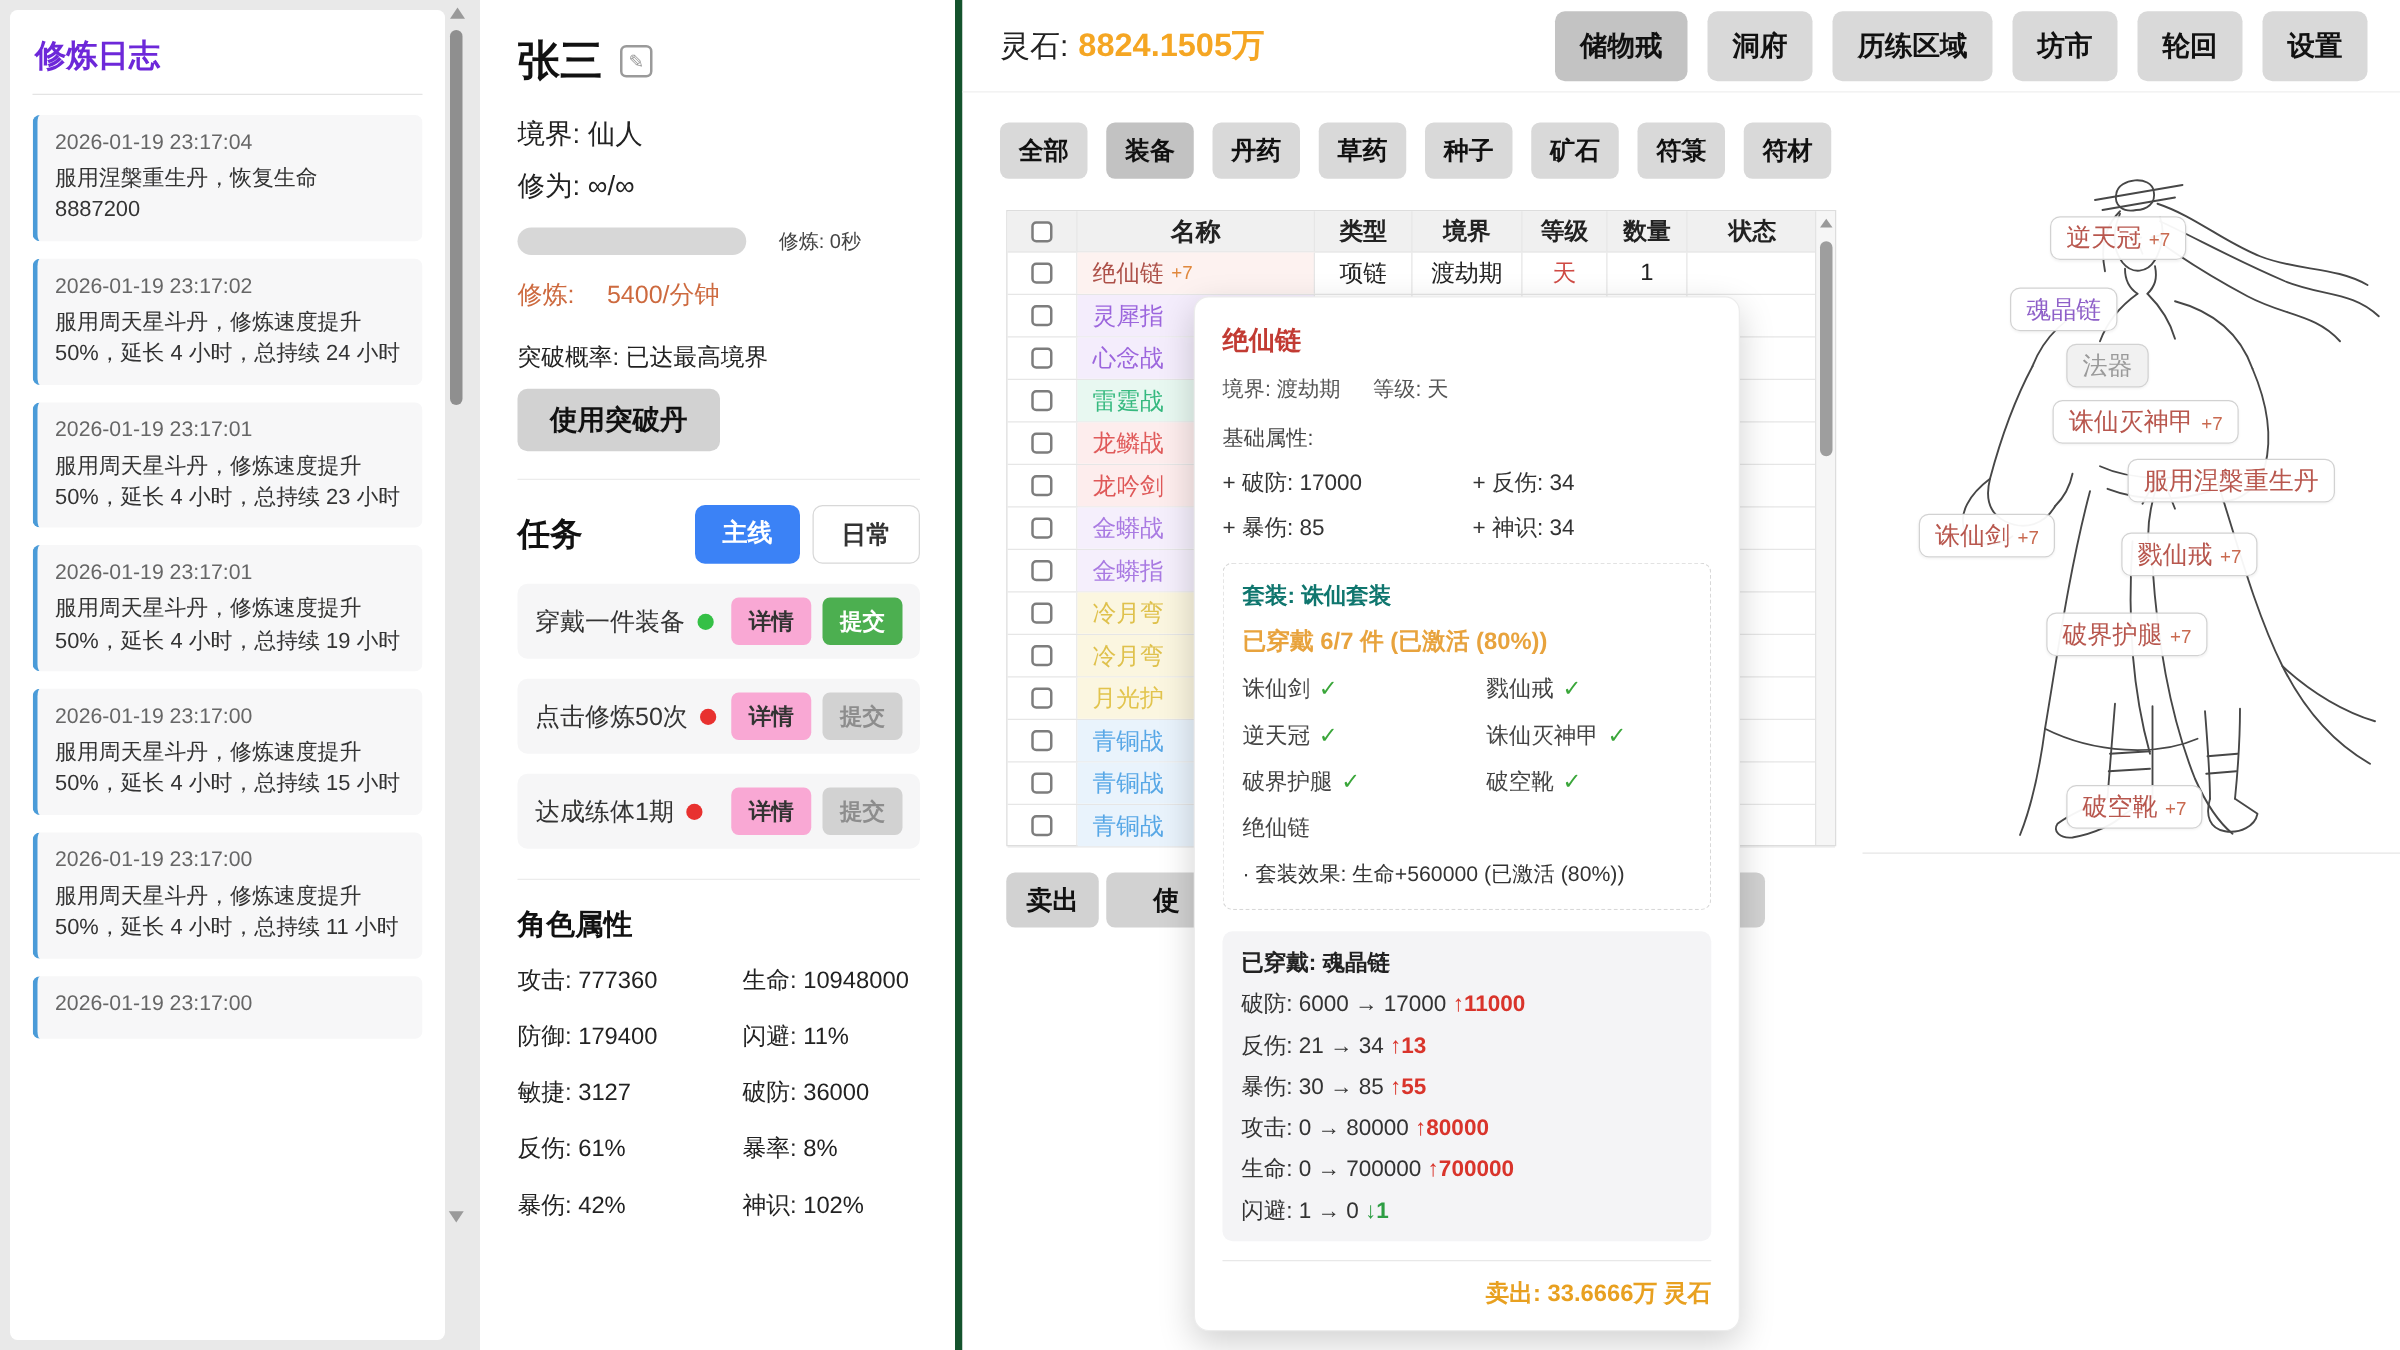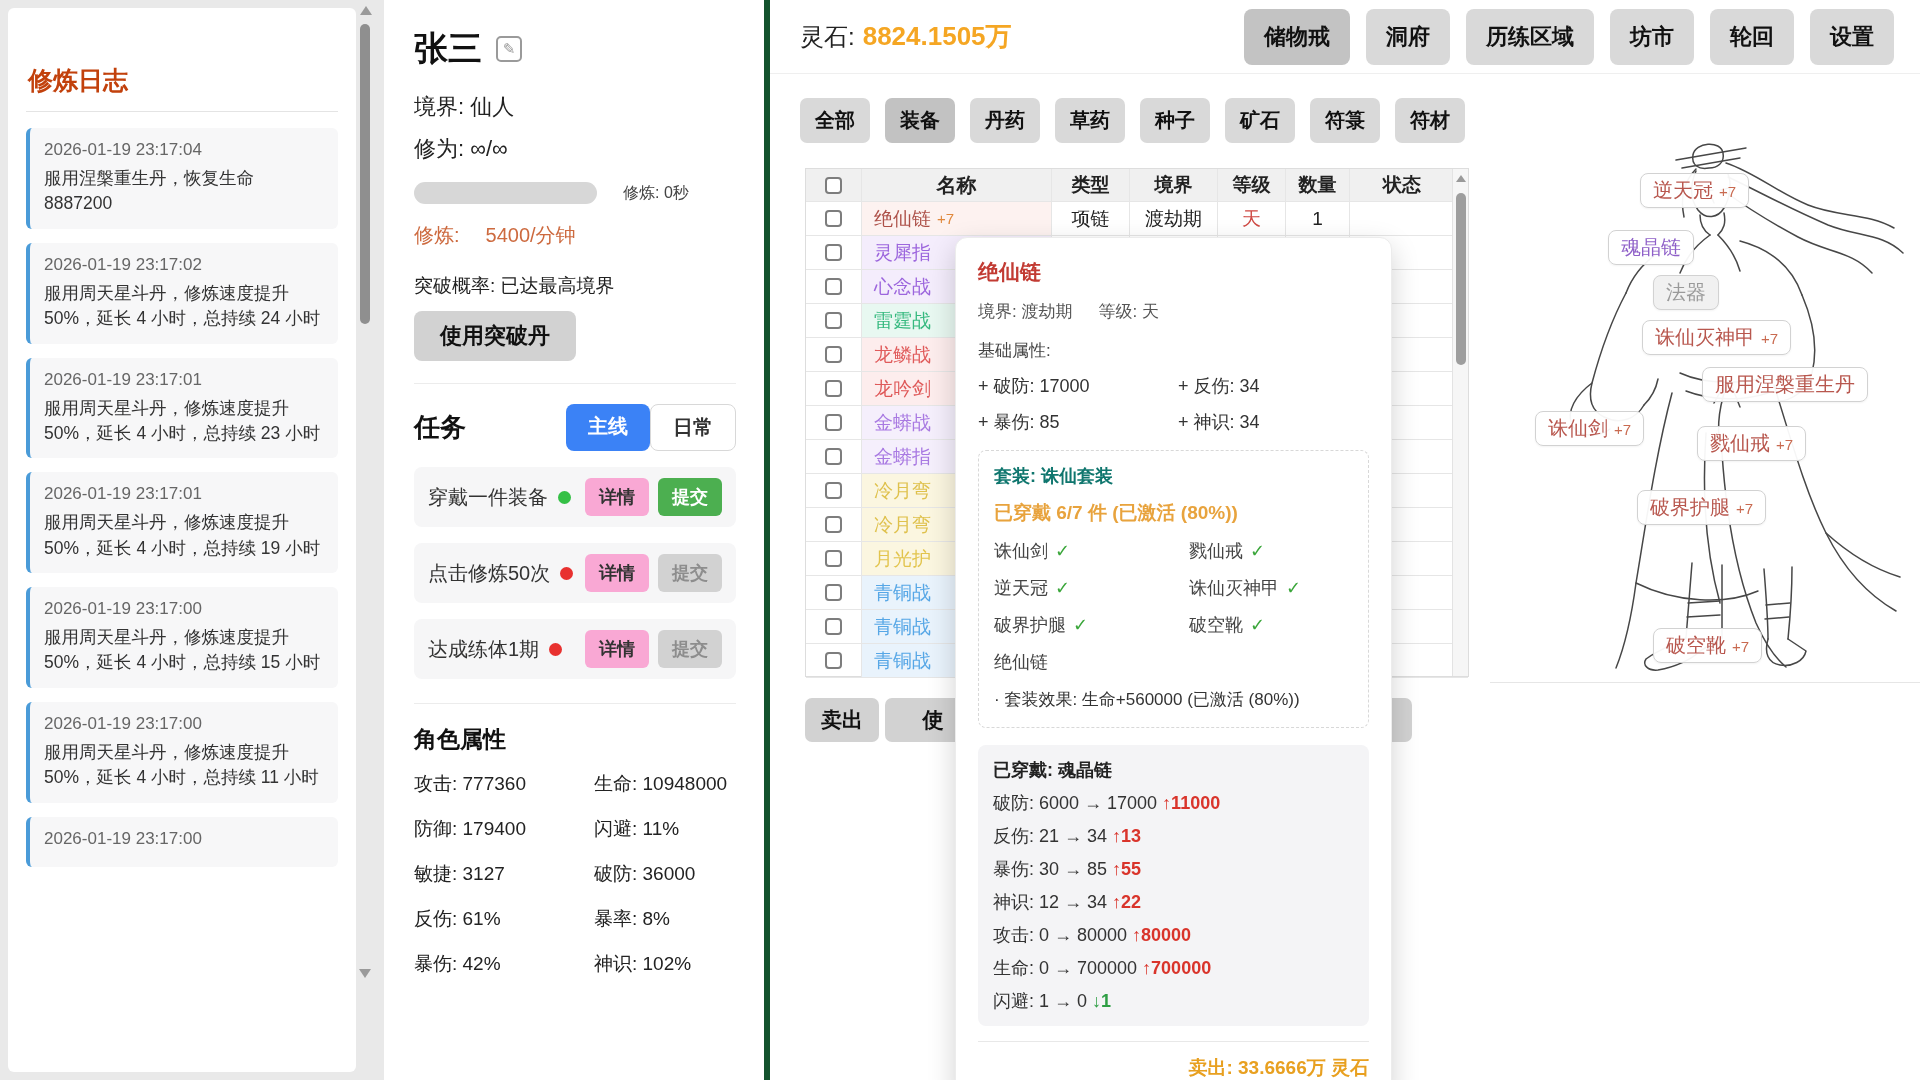--- a/index.html
+++ b/index.html
@@ -2,21 +2,21 @@
 <html><head>
 <meta charset="utf-8">
 <style>
   * { margin:0; padding:0; box-sizing:border-box; }
   html,body { width:1920px; height:1080px; overflow:hidden; }
   body { font-family:"Liberation Sans","DejaVu Sans",sans-serif; background:#e9e9e9; color:#222; }
   .screen { position:relative; width:1920px; height:1080px; background:#e9e9e9; overflow:hidden; }
 
   
   .log-panel { position:absolute; left:8px; top:8px; width:348px; height:1064px; background:#fff; border-radius:6px; padding:14px 18px; }
-  .log-title { font-size:25px; font-weight:bold; color:#c2410c; padding:6px 2px 14px; border-bottom:1px solid #e4e4e4;margin-top:36px; }
+  .log-title { font-size:25px; font-weight:bold; color:#6d28d9; padding:6px 2px 14px; border-bottom:1px solid #e4e4e4; }
   .log-list { margin-top:16px; height:952px; overflow:hidden; }
   .log-entry { background:#f7f7f8; border-left:4px solid #4a9bd8; border-radius:6px; padding:12px 14px; margin-bottom:14px; }
   .log-time { font-size:17px; color:#666; margin-bottom:6px; }
   .log-text { font-size:17.5px; color:#333; line-height:1.45; }
 
   
   .v-scrollbar { position:absolute; left:358px; top:6px; width:15px; height:972px; }
   .tri-up { width:0; height:0; border-left:6px solid transparent; border-right:6px solid transparent; border-bottom:9px solid #9a9a9a; margin:0 auto; }
   .tri-down { width:0; height:0; border-left:6px solid transparent; border-right:6px solid transparent; border-top:9px solid #9a9a9a; margin:0 auto; position:absolute; bottom:0; left:1px; }
   .v-thumb { position:absolute; top:18px; left:2px; width:10px; height:300px; background:#8f8f8f; border-radius:6px; }
@@ -33,21 +33,21 @@
   .bar-label { margin-left:26px; font-size:16px; color:#444; }
   .rate-line { margin-top:18px; font-size:20px; color:#cd6a3f; }
   .rate-line .rate-val { margin-left:26px; }
   .break-line { margin-top:24px; font-size:19px; color:#222; }
   .gray-btn { display:inline-block; background:#d2d2d2; color:#111; border:none; border-radius:8px; font-weight:bold; font-family:inherit; }
   .break-btn { margin-top:12px; padding:10px 26px; font-size:22px; }
 
   .tasks-sec { margin-top:22px; border-top:1px solid #ececec; padding-top:20px; }
   .tasks-head { display:flex; align-items:center; }
   .sec-title { font-size:26px; font-weight:bold; color:#111; }
-  .task-tabs { margin-left:auto; display:flex; }
+  .task-tabs { margin-left:auto; display:flex; gap:10px; }
   .tab-btn { padding:9px 22px; border-radius:8px; font-size:20px; font-weight:bold; }
   .tab-main { background:#3b82f6; color:#fff; }
   .tab-daily { background:#fff; color:#333; border:1px solid #d8d8d8; }
   .task-card { margin-top:16px; background:#f6f6f7; border-radius:8px; padding:14px 14px; display:flex; align-items:center; height:60px; }
   .task-name { font-size:20px; color:#333; }
   .task-dot { width:13px; height:13px; border-radius:50%; margin-left:10px; }
   .task-btns { margin-left:auto; display:flex; gap:9px; }
   .task-btn { padding:7px 14px; border-radius:6px; font-size:18px; font-weight:bold; }
   .btn-detail { background:#f9a8d4; color:#333; }
   .btn-submit-on { background:#4caf50; color:#fff; }
@@ -538,21 +538,20 @@
       <div class="set-effects">
         <div>· 套装效果: 生命+560000 (已激活 (80%))</div>
       </div>
     </div>
 
     <div class="cmp-box">
       <div class="cmp-head">已穿戴: 魂晶链</div>
       <div class="cmp-line"><span>破防: 6000 → 17000 </span><span class="d-up">↑11000</span></div>
       <div class="cmp-line"><span>反伤: 21 → 34 </span><span class="d-up">↑13</span></div>
       <div class="cmp-line"><span>暴伤: 30 → 85 </span><span class="d-up">↑55</span></div>
-      <div class="cmp-line"><span>神识: 12 → 34 </span><span class="d-up">↑22</span></div>
       <div class="cmp-line"><span>攻击: 0 → 80000 </span><span class="d-up">↑80000</span></div>
       <div class="cmp-line"><span>生命: 0 → 700000 </span><span class="d-up">↑700000</span></div>
       <div class="cmp-line"><span>闪避: 1 → 0 </span><span class="d-down">↓1</span></div>
     </div>
 
     <div class="tt-sell">卖出: 33.6666万 灵石</div>
   </div>
 
 </div>
 

